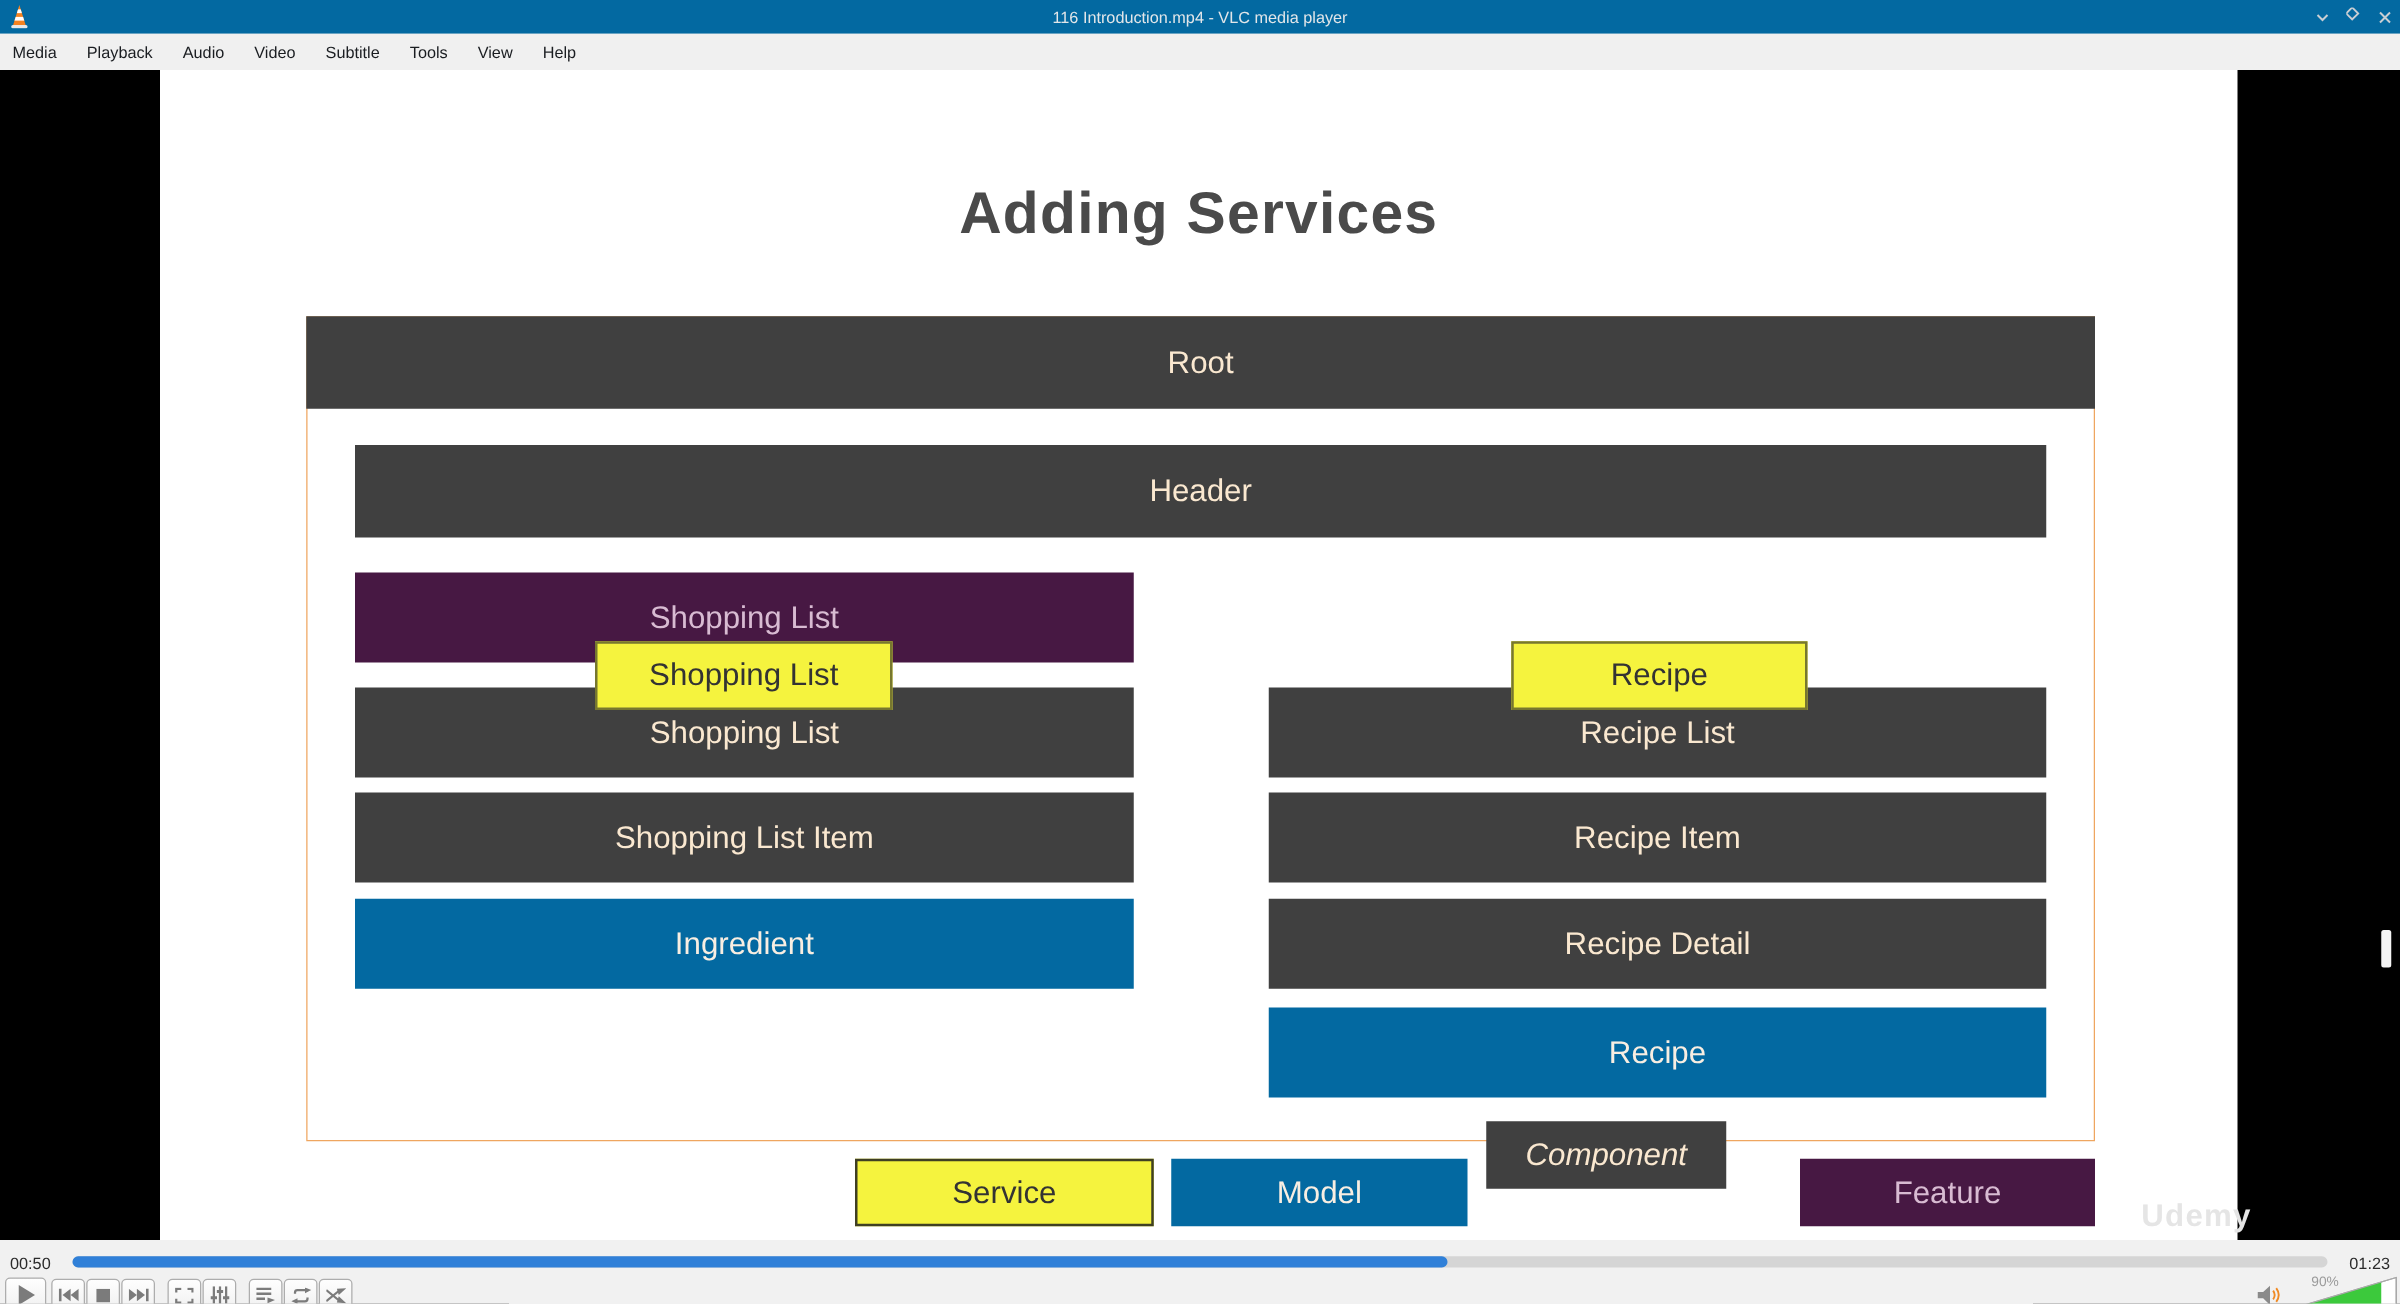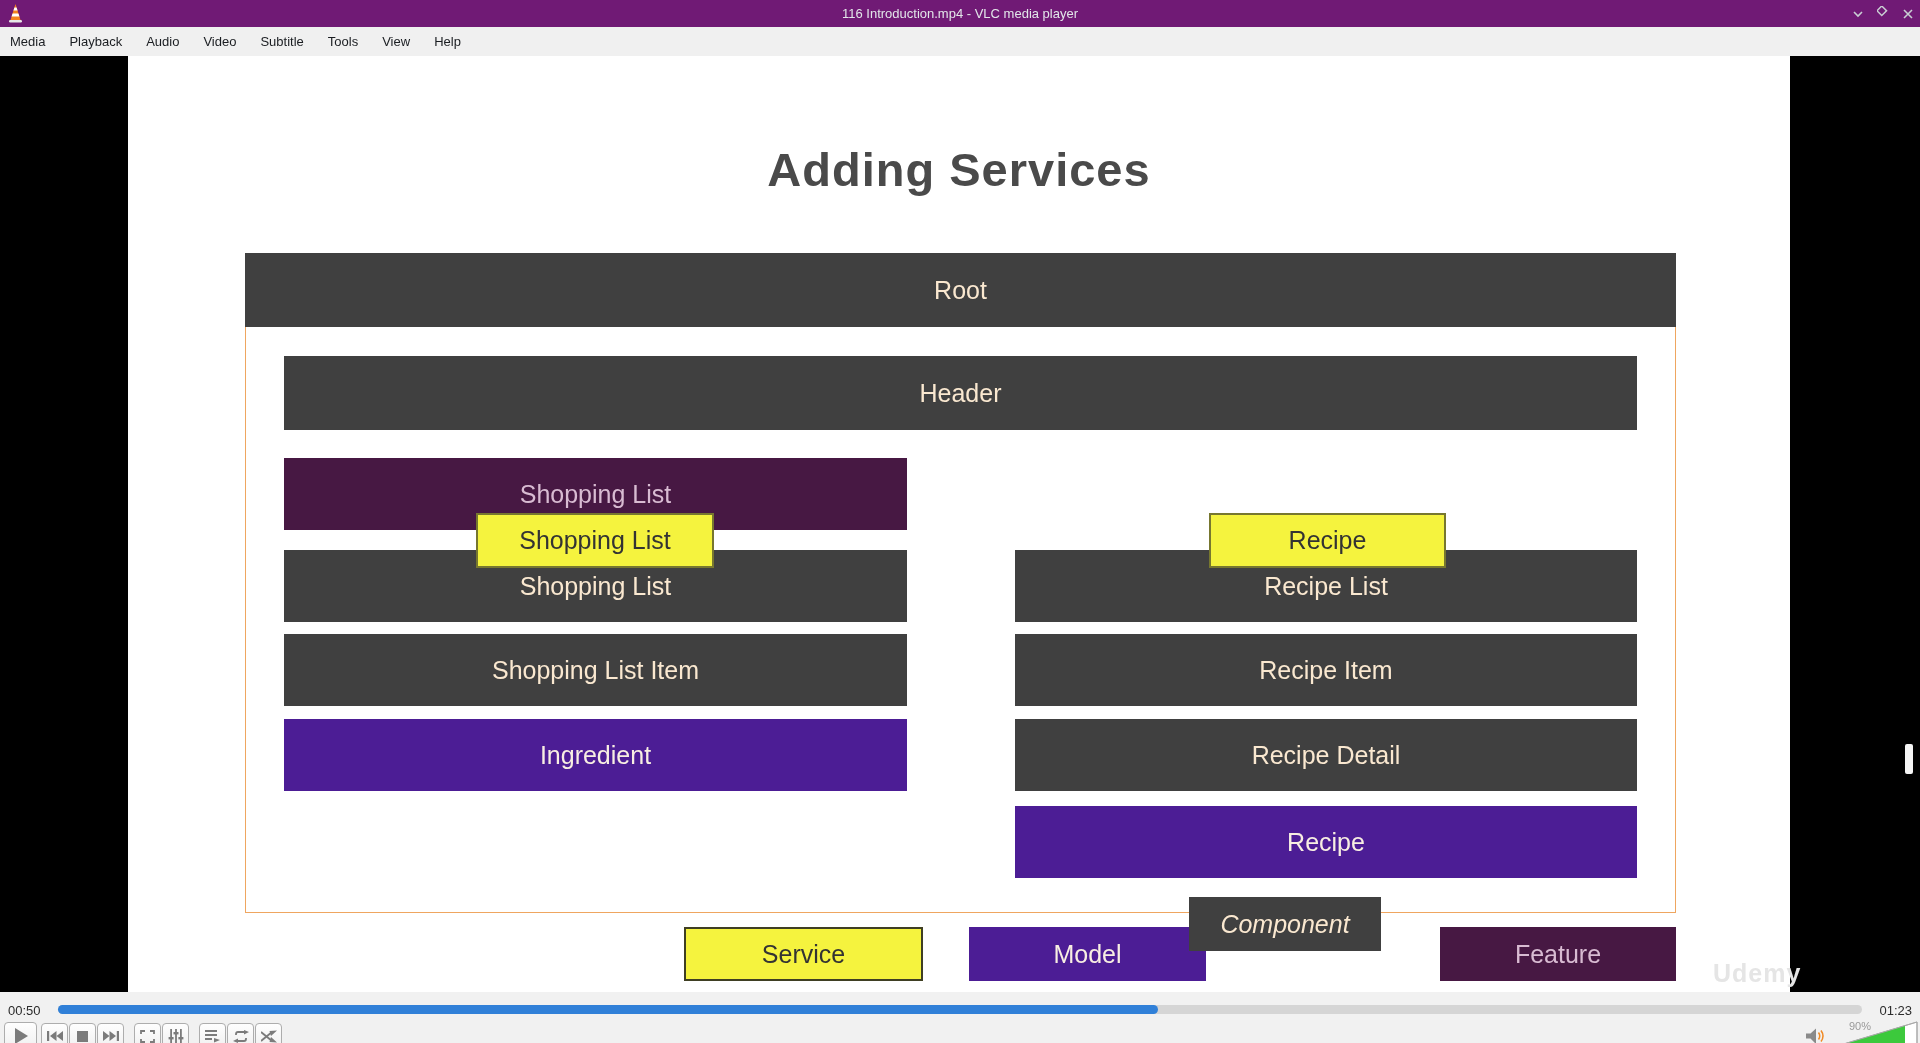--- a/index.html
+++ b/index.html
@@ -1,20 +1,20 @@
 <!DOCTYPE html>
 <html><head>
 <meta charset="utf-8">
 <style>
   html,body{margin:0;padding:0;background:#000;}
   .app{position:relative;width:1920px;height:1043px;overflow:hidden;
        font-family:"Liberation Sans",sans-serif;background:#F1F1F1;}
 
   
-  .titlebar{position:absolute;top:0;left:0;width:1920px;height:27px;background:#701a75;}
+  .titlebar{position:absolute;top:0;left:0;width:1920px;height:27px;background:#0369a1;}
   .vlc-logo{position:absolute;left:8px;top:4px;}
   .win-title{position:absolute;left:0;top:0;width:100%;height:27px;line-height:27px;
              text-align:center;color:#E2E6E9;font-size:13px;}
   .winbtn{position:absolute;top:6px;width:16px;height:16px;cursor:pointer;}
   .winbtn svg{display:block;}
 
   
   .menubar{position:absolute;top:27px;left:0;width:1920px;height:29px;background:#F0F0F0;
            display:flex;align-items:center;padding-left:10px;box-sizing:border-box;}
   .menu-item{font-size:13px;color:#1A1D21;padding:0 12px;height:29px;line-height:29px;cursor:default;}
@@ -27,28 +27,28 @@
   .slide-title{position:absolute;left:0;top:86px;width:100%;text-align:center;
                font-size:47px;font-weight:800;color:#4A4A4A;letter-spacing:1px;}
 
   .container-box{position:absolute;left:117px;top:197px;width:1431px;height:660px;
                  border:1px solid #EFA660;box-sizing:border-box;}
 
   .box{position:absolute;display:flex;align-items:center;justify-content:center;
        font-size:25px;font-weight:400;box-sizing:border-box;}
   .b-component{background:#404040;color:#FAE8D0;}
   .b-feature{background:#471843;color:#D8BBD2;}
-  .b-model{background:#4c1d95;color:#F8EEE2;}
+  .b-model{background:#0369a1;color:#F8EEE2;}
   .b-service{background:#F5F33E;color:#333333;border:2px solid #77772F;font-weight:500;z-index:5;}
 
   .root-box{left:117px;top:197px;width:1431px;height:74px;}
   .header-box{left:156px;top:300px;width:1353px;height:74px;}
 
   .legend-service{left:556px;top:871px;width:239px;height:54px;border:2px solid #3F3F23;}
-  .legend-model{left:809px;top:871px;width:237px;height:54px;margin-left:32px;}
+  .legend-model{left:809px;top:871px;width:237px;height:54px;}
   .legend-component{left:1061px;top:841px;width:192px;height:54px;font-style:italic;}
   .legend-feature{left:1312px;top:871px;width:236px;height:54px;}
 
   .watermark{position:absolute;left:1585px;top:903px;font-size:25px;font-weight:700;
              color:#E5E5E5;letter-spacing:1px;}
 
   .cursor{position:absolute;left:1905px;top:688px;width:8px;height:30px;background:#F5F5F5;
           border-radius:2px;box-shadow:0 0 1px #000;}
 
   

